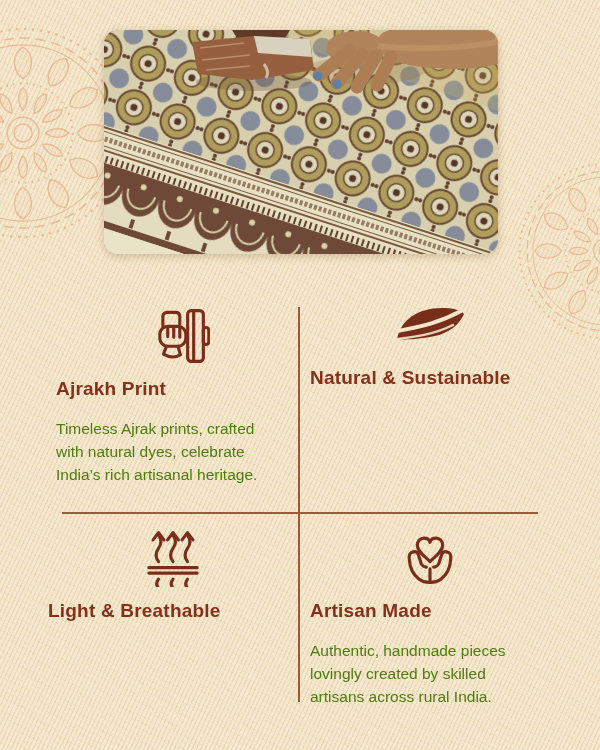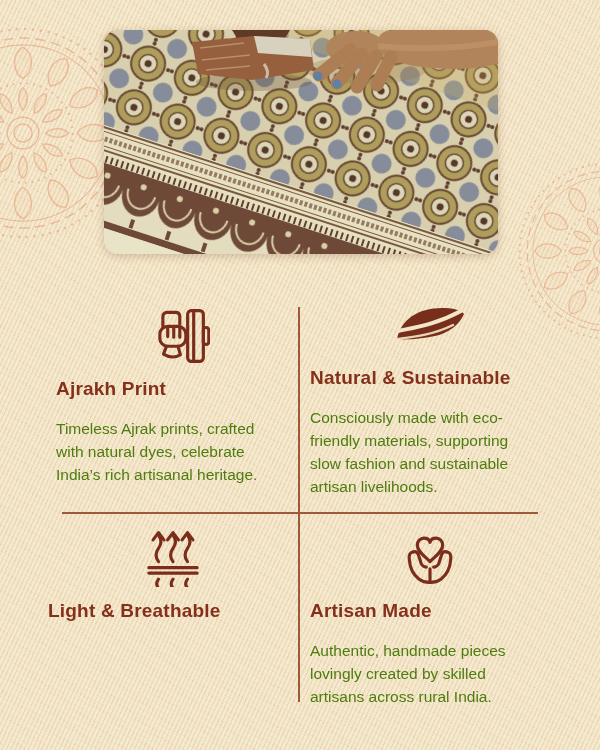--- a/index.html
+++ b/index.html
@@ -184,24 +184,20 @@
 
 <div class="cell c2">
   <div class="icon-wrap">
     <svg width="74" height="52" viewBox="0 0 74 52">
       <path d="M4,40 C8,20 26,8 52,9 C64,9.5 70,13 71,15 C66,26 56,34 42,37 C28,40 12,41 4,40 Z" fill="#772F1C"></path>
       <path d="M5,32 C24,28 44,25 68,12" stroke="#F4E6C8" stroke-width="4" fill="none" stroke-linecap="round"></path>
       <path d="M4,40 C20,38 40,36 60,26" stroke="#F4E6C8" stroke-width="2.5" fill="none" stroke-linecap="round" opacity="0.9"></path>
     </svg>
   </div>
   <h3 class="f-title">Natural &amp; Sustainable</h3>
-  <p class="f-desc">Consciously made with eco-
-friendly materials, supporting
-slow fashion and sustainable
-artisan livelihoods.</p>
 </div>
 
 <div class="cell c3">
   <div class="icon-wrap">
     <svg class="ic" width="58" height="58" viewBox="0 0 48 48">
       <path d="M12,27 q-4,-5.5 0,-11 q4,-5.5 0,-11 M24,27 q-4,-5.5 0,-11 q4,-5.5 0,-11 M36,27 q-4,-5.5 0,-11 q4,-5.5 0,-11"></path>
       <path d="M7.5,9 L12,3 L16.5,9 M19.5,9 L24,3 L28.5,9 M31.5,9 L36,3 L40.5,9"></path>
       <path d="M4,32 H44 M4,36.5 H44"></path>
       <path d="M12,41.5 q-3,4 0,7.5 M24,41.5 q-3,4 0,7.5 M36,41.5 q-3,4 0,7.5"></path>
     </svg>

